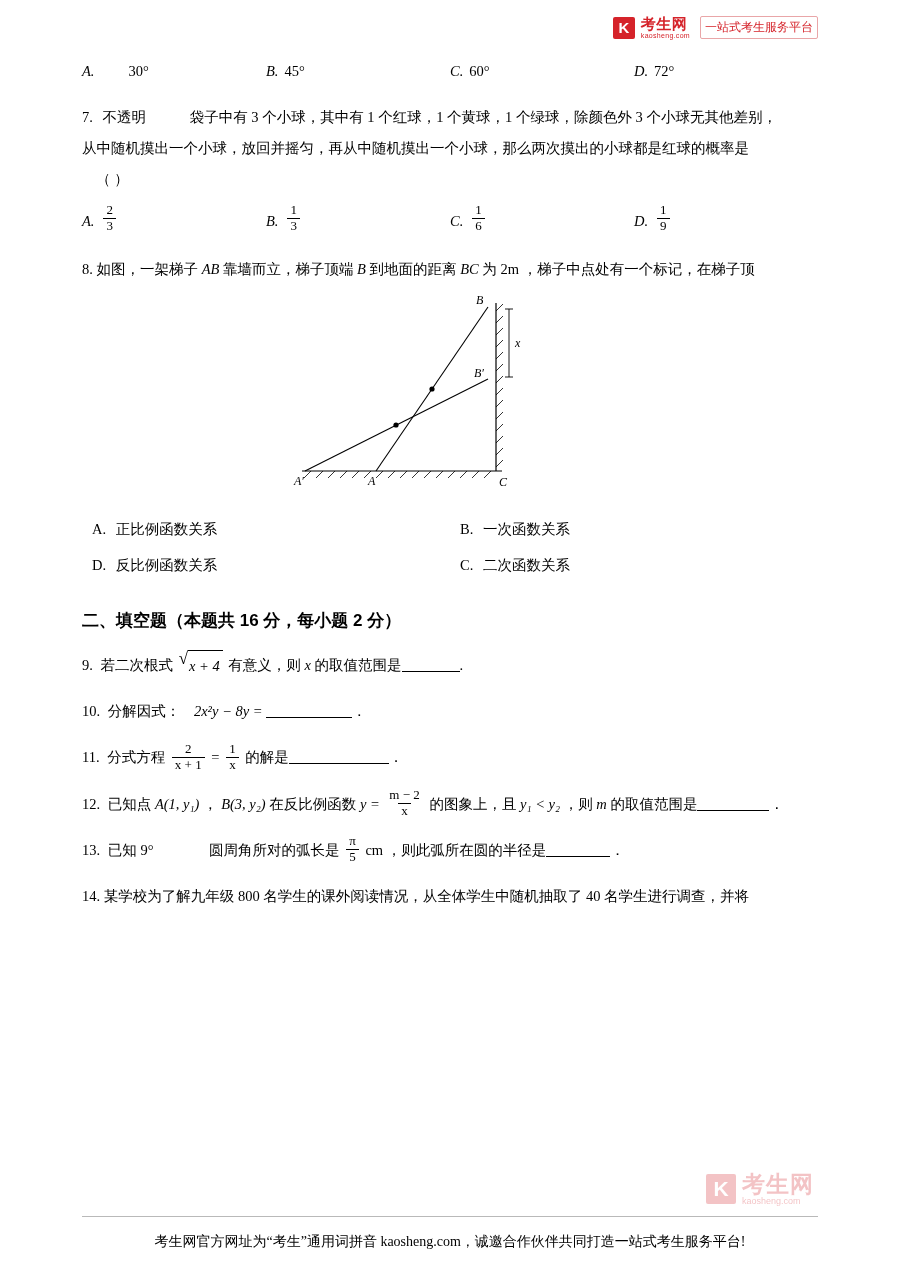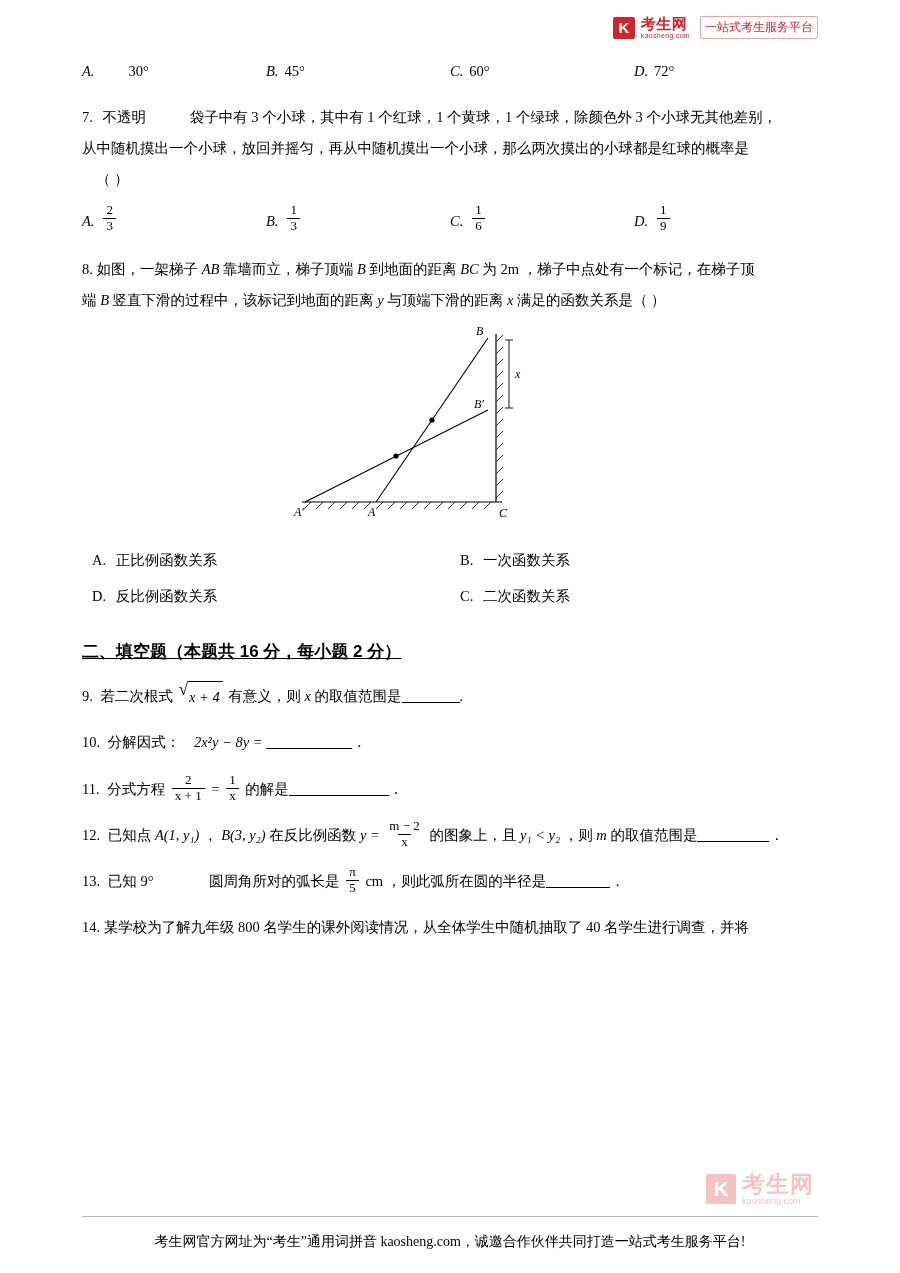--- a/index.html
+++ b/index.html
@@ -160,21 +160,20 @@
     padding-left: 10px;
     box-sizing: border-box;
   }
   
   .section-title {
     font-family: "Liberation Sans", sans-serif;
     font-weight: bold;
     font-size: 17px;
     margin-top: 26px;
     margin-bottom: 2px;
-    text-decoration: underline;
   }
   
   .figure {
     margin: 8px auto 4px auto;
     width: 340px;
     height: 215px;
     position: relative;
   }
   
   .footer {
@@ -312,29 +311,20 @@
         <span>8.</span>
         <span>如图，一架梯子</span>
         <i>AB</i>
         <span>靠墙而立，梯子顶端</span>
         <i>B</i>
         <span>到地面的距离</span>
         <i>BC</i>
         <span>为</span>
         <span class="num">2m</span>
         <span>，梯子中点处有一个标记，在梯子顶</span>
-      </p>
-      <p>
-        <span>端</span>
-        <i>B</i>
-        <span>竖直下滑的过程中，该标记到地面的距离</span>
-        <i>y</i>
-        <span>与顶端下滑的距离</span>
-        <i>x</i>
-        <span>满足的函数关系是（        ）</span>
       </p>
 
       <div class="figure">
         <svg width="340" height="215" viewBox="0 0 340 215">
 
           <line x1="22" y1="178" x2="222" y2="178" stroke="#000" stroke-width="1.2"></line>
 
           <g stroke="#000" stroke-width="0.8">
             <line x1="24" y1="185" x2="31" y2="178"></line>
             <line x1="36" y1="185" x2="43" y2="178"></line>

